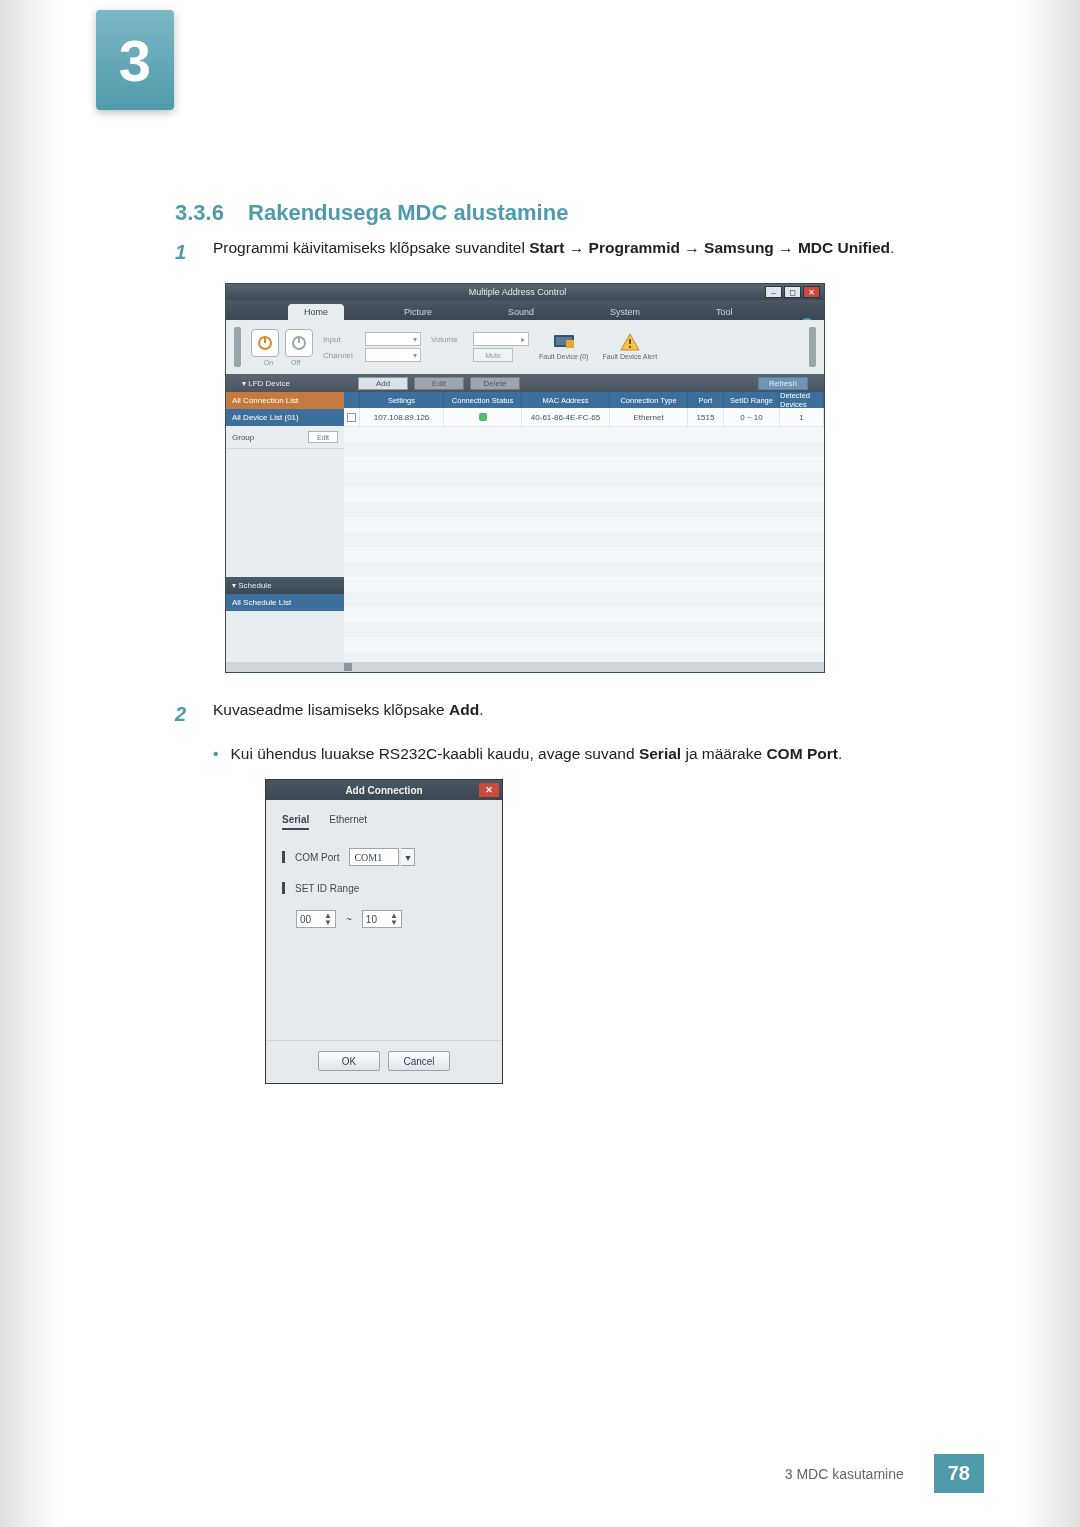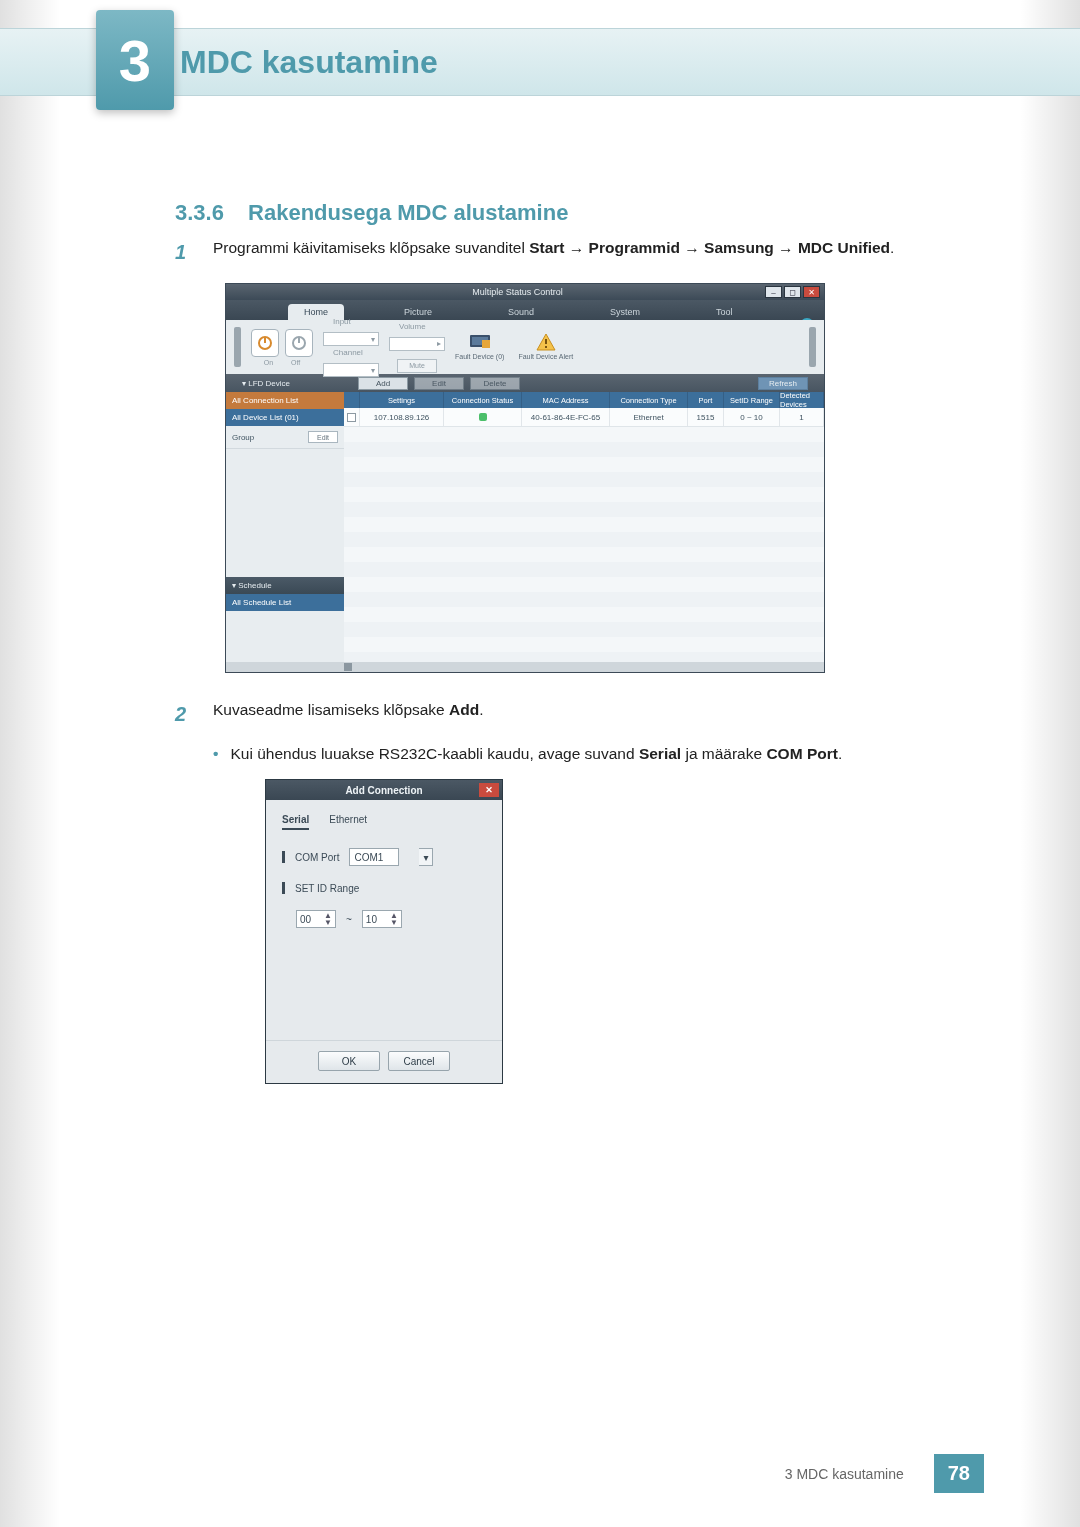--- a/index.html
+++ b/index.html
@@ -48,21 +48,21 @@
   .mdc-menubar { background:linear-gradient(#4b5864,#3a4753); display:flex; height:20px;
     align-items:flex-end; padding-left:18px; gap:0; position:relative;}
   .mdc-tab { padding:3px 16px; font-size:9px; color:#cdd6dc;margin-left:44px; }
   .mdc-tab.active { background:#e7ecef; color:#374856; border-radius:4px 4px 0 0;}
   .mdc-toolbar { background:#e7ecef; height:54px; display:flex; align-items:center;
     padding:6px 8px; gap:10px; position:relative;}
   .edge-handle { width:7px; height:40px; background:#9aa6ae; border-radius:2px;}
   .tb-iconbox { width:28px; height:28px; border:1px solid #a7b4bd; border-radius:4px;
     background:#fff; display:flex; align-items:center; justify-content:center;}
   .tb-pair { display:flex; flex-direction:column; gap:2px;}
-  .tb-pair .row { display:flex; align-items:center; gap:6px;flex-direction:column;}
+  .tb-pair .row { display:flex; align-items:center; gap:6px;}
   .tb-label { color:#8c99a2; font-size:8px; width:36px;}
   .tb-select { width:56px; height:14px; border:1px solid #b3bec5; background:#fff; font-size:8px;
     color:#8c99a2; display:flex; align-items:center; justify-content:space-between; padding:0 3px;}
   .tb-btn { width:40px; height:14px; border:1px solid #b3bec5; background:#f0f3f5;
     font-size:7px; color:#8c99a2; display:flex; align-items:center; justify-content:center;}
   .fault-group { display:flex; gap:14px;}
   .fault { display:flex; flex-direction:column; align-items:center; gap:2px;}
   .fault-icon { width:22px; height:18px; display:flex; align-items:center; justify-content:center;}
   .fault-label { font-size:7px; color:#5b6a76; text-align:center; line-height:1.1;}
   .mdc-actionbar { background:linear-gradient(#5a6570,#485561); height:18px;
@@ -102,21 +102,21 @@
   .add-head { background:linear-gradient(#4b5864,#3a4753); height:20px; color:#eef3f6;
     display:flex; align-items:center; justify-content:center; position:relative; font-size:10px; font-weight:bold;}
   .add-close { position:absolute; right:3px; top:3px; width:20px; height:14px;
     background:#c94b3e; color:#fff; display:flex; align-items:center; justify-content:center; font-size:9px;}
   .add-body { padding:14px 16px 10px; min-height:240px;}
   .add-tabs { display:flex; gap:20px; font-size:10px; color:#3b4a56; margin-bottom:18px;}
   .add-tabs .t { padding-bottom:3px;}
   .add-tabs .t.active { border-bottom:2px solid #3b4a56; font-weight:bold;}
   .fld { display:flex; align-items:center; gap:10px; margin-bottom:16px; color:#3b4a56;}
   .fld .bar { width:3px; height:12px; background:#3b4a56;}
-  .combo { display:flex; align-items:flex-end; gap:20px;}
+  .combo { display:flex; align-items:flex-end; gap:2px;font-family:Liberation Serif, serif;}
   .combo-box { border:1px solid #9aa7af; background:#fff; min-width:50px; height:18px;
     display:flex; align-items:center; padding:0 4px; font-size:10px;}
   .combo .caret { width:14px; height:18px; border:1px solid #9aa7af; border-left:0;
     background:#f2f5f7; display:flex; align-items:center; justify-content:center;}
   .spin { border:1px solid #9aa7af; background:#fff; width:40px; height:18px;
     display:flex; align-items:center; justify-content:space-between; padding:0 3px; font-size:10px;}
   .spin .arrs{font-size:8px; line-height:7px; color:#556;}
   .dlg-btns { display:flex; justify-content:center; gap:8px; padding:10px 0 12px;
     border-top:1px solid #cfd6db; background:#e6eaed;}
   .dlg-btn { width:62px; height:20px; border:1px solid #97a4ac; background:linear-gradient(#fbfcfd,#dfe5e9);
@@ -128,23 +128,20 @@
     padding:8px 14px;}
 </style>
 </head>
 <body>
 
 <div class="page">
   <div class="edge-shadow-left"></div>
   <div class="edge-shadow-right"></div>
 
   <div class="chapter-badge">3</div>
-  <div class="header-band">
-    <div class="chapter-title">MDC kasutamine</div>
-  </div>
 
   <div class="content">
     <div class="section-title">
       <span class="num">3.3.6</span>
       <span>Rakendusega MDC alustamine</span>
     </div>
 
     <div class="step">
       <div class="step-num">1</div>
       <div class="step-body">
@@ -152,21 +149,21 @@
         <b>Start</b><span> → </span>
         <b>Programmid</b><span> → </span>
         <b>Samsung</b><span> → </span>
         <b>MDC Unified</b><span>.</span>
       </div>
     </div>
 
     <div class="mdc-window" style="position:relative;">
       <div class="mdc-titlebar">
         <span style="width:40px"></span>
-        <span class="mdc-title">Multiple Status Control</span>
+        <span class="mdc-title">Multiple Address Control</span>
         <span class="win-controls">
           <span class="win-btn">–</span>
           <span class="win-btn">◻</span>
           <span class="win-btn close">✕</span>
         </span>
       </div>
       <div class="mdc-menubar">
         <div class="mdc-tab active">Home</div>
         <div class="mdc-tab">Picture</div>
         <div class="mdc-tab">Sound</div>

